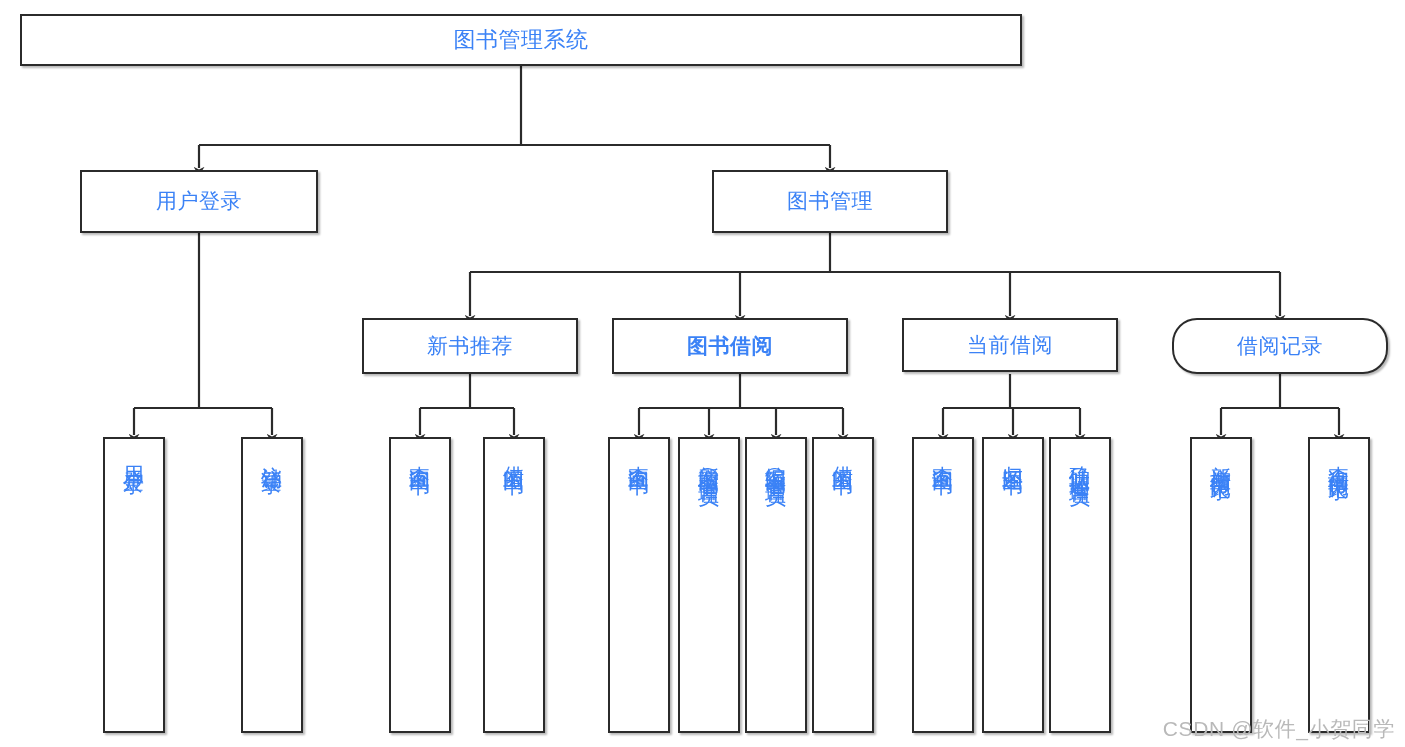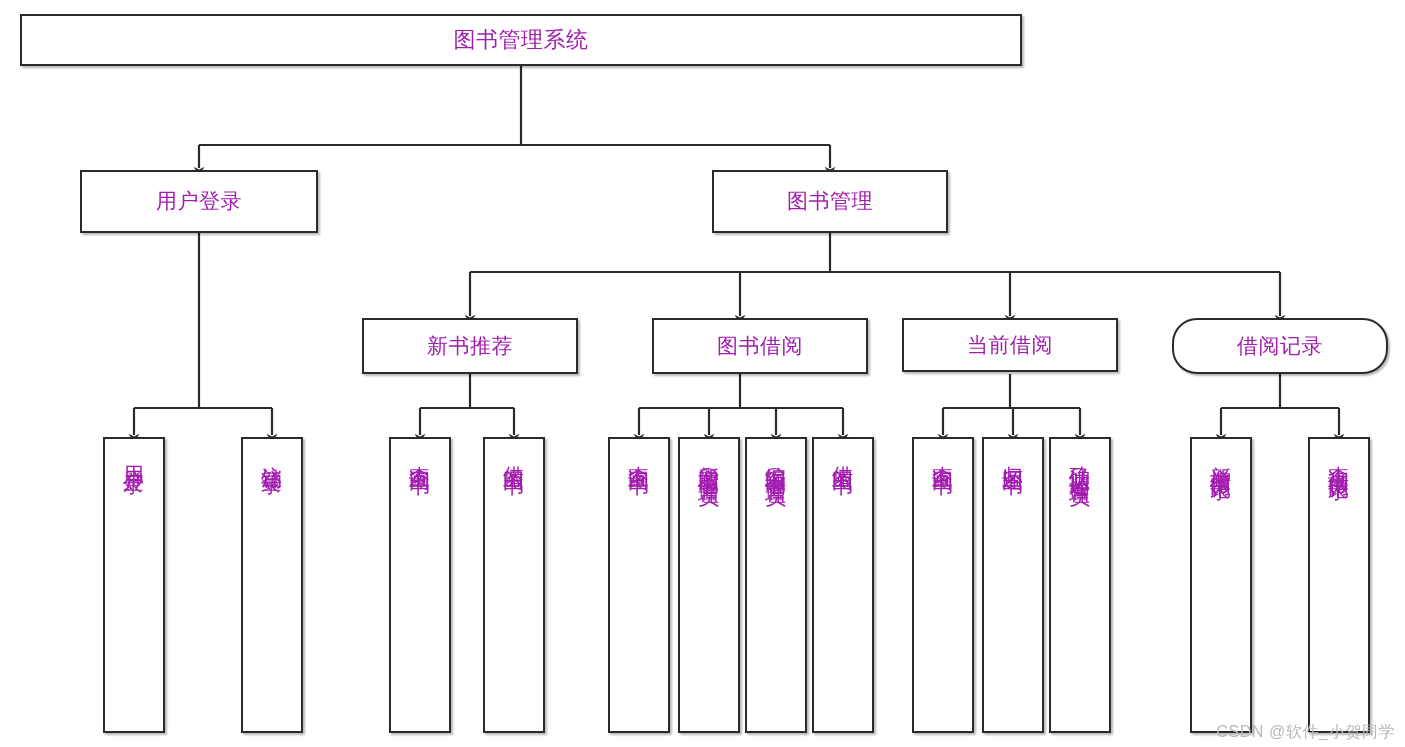--- a/index.html
+++ b/index.html
@@ -26,21 +26,21 @@
   }
   .node {
     position: absolute;
     box-sizing: border-box;
     background: #ffffff;
     border: 2px solid #2b2b2b;
     box-shadow: 2px 2px 2px rgba(0,0,0,0.28);
     display: flex;
     align-items: center;
     justify-content: center;
-    color: #a21caf;
+    color: #3b82f6;
   }
   .node-label {
     display: block;
     text-align: center;
     line-height: 1.05;
     letter-spacing: 0.5px;
     white-space: nowrap;
   }
   
   .node.horiz .node-label {
@@ -59,21 +59,21 @@
     text-orientation: upright;
     font-size: 21px;
     line-height: 1.0;
     letter-spacing: 3px;
     white-space: nowrap;
   }
   .watermark {
     position: absolute;
     right: 10px;
     bottom: 4px;
-    font-size: 16px;
+    font-size: 21px;
     color: #b9b9b9;
     letter-spacing: 0.6px;
     font-family: "Liberation Sans", "DejaVu Sans", sans-serif;
     white-space: nowrap;
     pointer-events: none;
   }
 </style>
 </head>
 <body>
 
@@ -129,21 +129,21 @@
   <div class="node horiz" style="left:80px;top:170px;width:238px;height:63px;">
     <span class="node-label">用户登录</span>
   </div>
   <div class="node horiz" style="left:712px;top:170px;width:236px;height:63px;">
     <span class="node-label">图书管理</span>
   </div>
 
   <div class="node horiz" style="left:362px;top:318px;width:216px;height:56px;">
     <span class="node-label">新书推荐</span>
   </div>
-  <div class="node horiz" style="left:652px;top:318px;width:216px;height:56px;">
+  <div class="node horiz" style="left:612px;top:318px;width:236px;height:56px;font-weight:bold;">
     <span class="node-label">图书借阅</span>
   </div>
   <div class="node horiz" style="left:902px;top:318px;width:216px;height:54px;">
     <span class="node-label">当前借阅</span>
   </div>
   <div class="node horiz" style="left:1172px;top:318px;width:216px;height:56px;border-radius:25px;">
     <span class="node-label">借阅记录</span>
   </div>
 
   <div class="node vert" style="left:103px;top:437px;width:62px;height:296px;">

